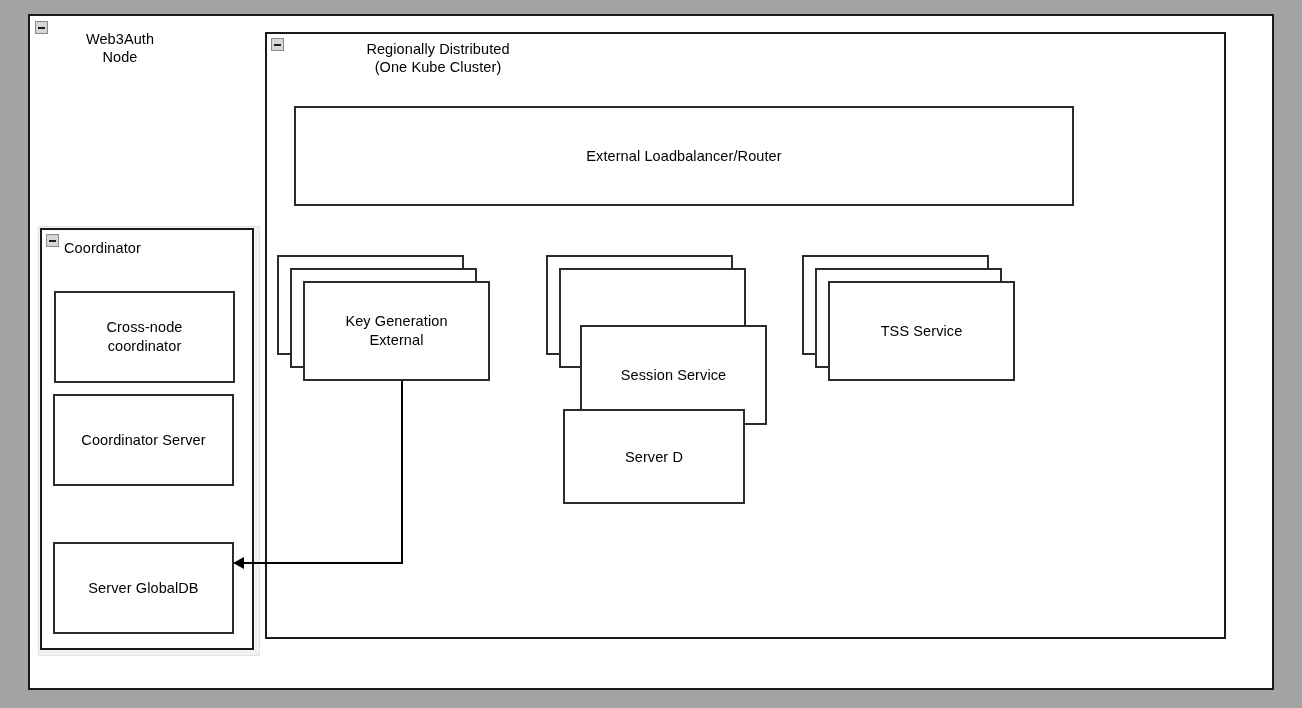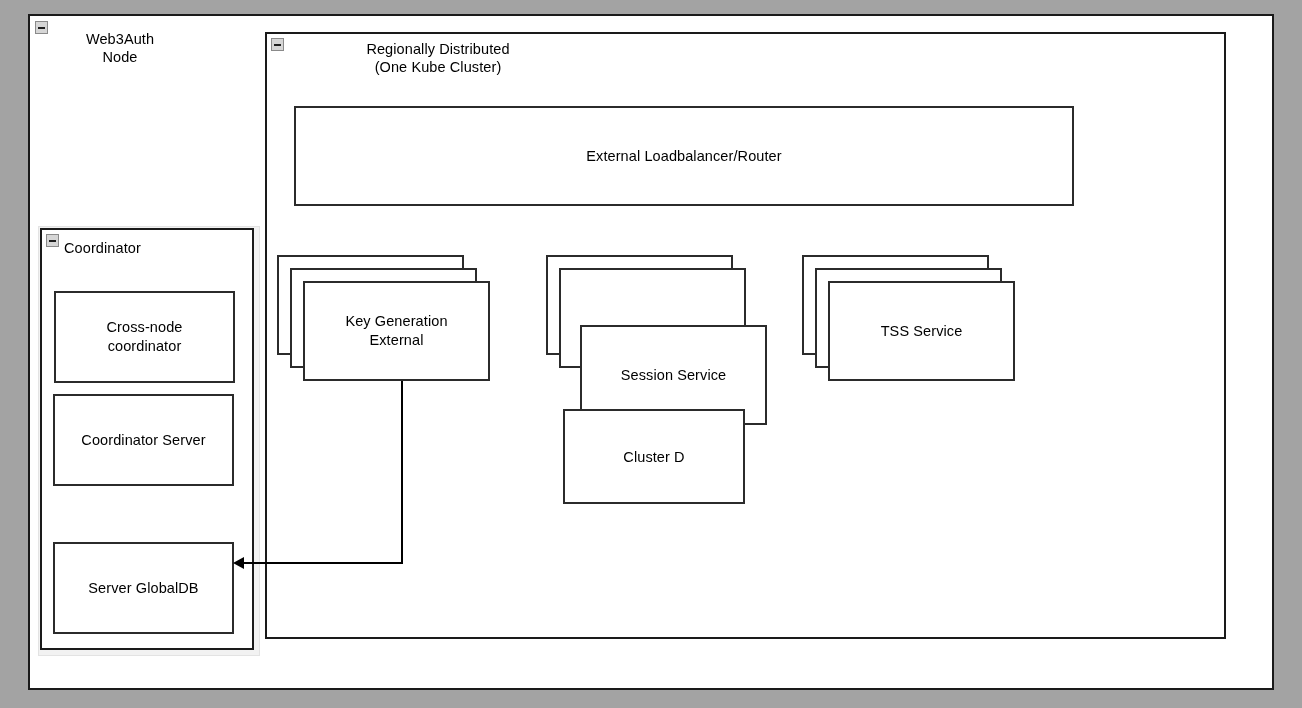--- a/index.html
+++ b/index.html
@@ -152,21 +152,21 @@
 
   <div class="stack" style="left:774px; top:255px; width:213px; height:118px;margin-left:28px;">
     <div class="layer" style="left:0px; top:0px; width:187px; height:100px;"></div>
     <div class="layer" style="left:13px; top:13px; width:187px; height:100px;"></div>
     <div class="layer" style="left:26px; top:26px; width:187px; height:100px;">
       <div class="box-label">TSS Service</div>
     </div>
   </div>
 
   <div class="box" style="left:563px; top:409px; width:182px; height:95px;">
-    <div class="box-label">Cluster D</div>
+    <div class="box-label">Server D</div>
   </div>
 
 
   <div class="group-shadow" style="left:38px; top:226px; width:222px; height:430px;"></div>
 
   <div class="group" style="left:40px; top:228px; width:214px; height:422px;"></div>
 
   <div class="collapse-icon" style="left:46px; top:234px;"></div>
 
   <div class="group-label left" style="left:64px; top:239px; width:160px;">Coordinator</div>

